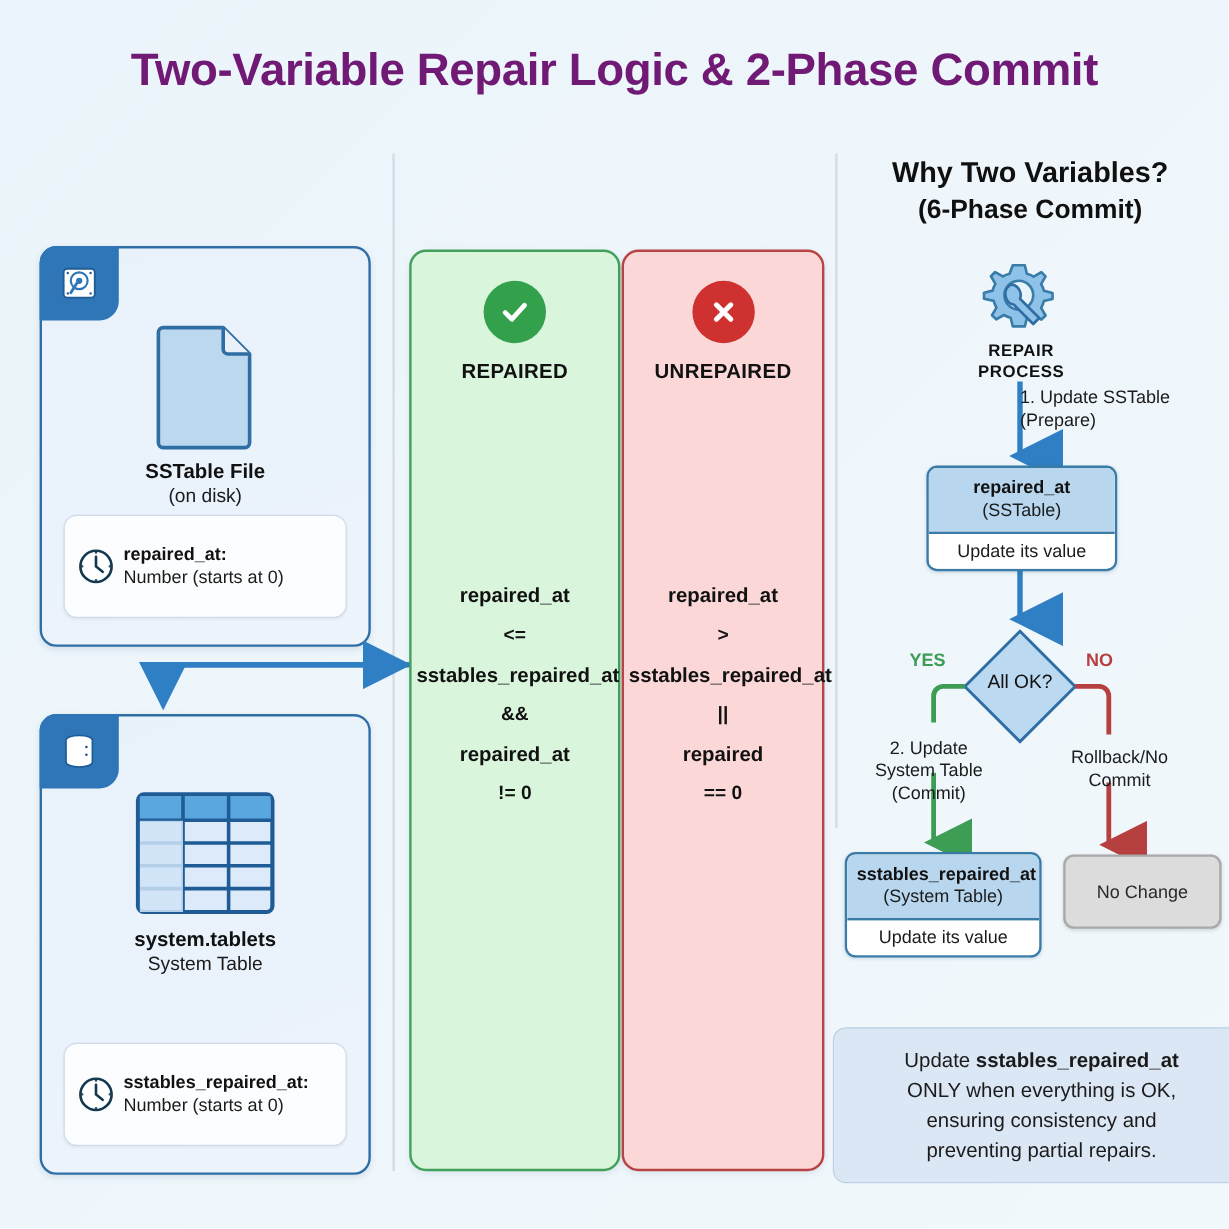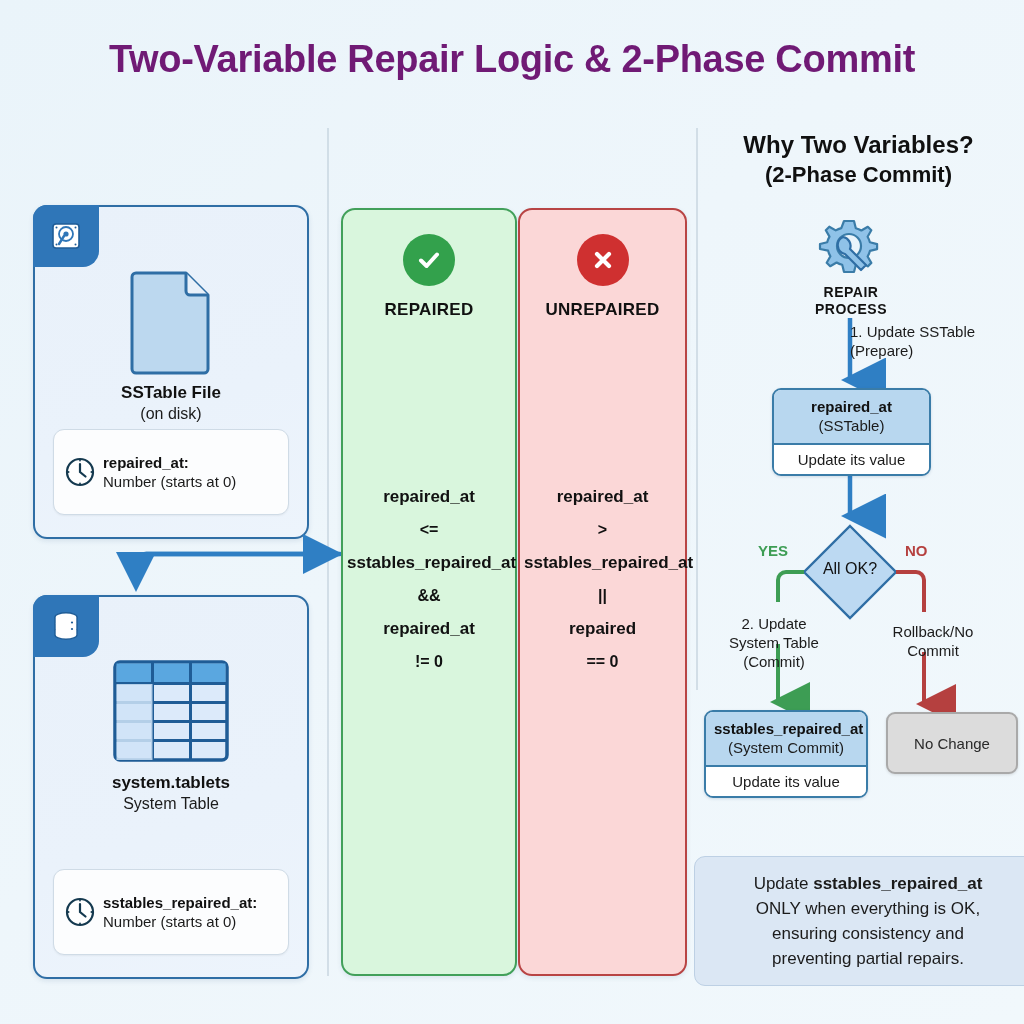--- a/index.html
+++ b/index.html
@@ -131,21 +131,21 @@
 
 <div class="page">
 
   <div class="title">Two-Variable Repair Logic &amp; 2-Phase Commit</div>
 
   <div class="divider left"></div>
   <div class="divider right"></div>
 
   <div class="col-head" id="head-why">
     <div class="l1">Why Two Variables?</div>
-    <div class="l2">(2-Phase Commit)</div>
+    <div class="l2">(6-Phase Commit)</div>
   </div>
 
   <div class="varcard" id="card-sstable">
     <div class="card-tab">
       <svg width="34" height="34" viewBox="0 0 34 34">
         <rect x="4" y="5" width="26" height="24" rx="3" fill="#fff" stroke="#1f5c96" stroke-width="1.6"></rect>
         <circle cx="17" cy="15" r="7" fill="none" stroke="#2f76b8" stroke-width="1.8"></circle>
         <circle cx="17" cy="15" r="2.6" fill="#2f76b8"></circle>
         <path d="M15 17 L10 25" stroke="#2f76b8" stroke-width="2.4" stroke-linecap="round"></path>
         <circle cx="7.5" cy="8.5" r="1" fill="#1f5c96"></circle>
@@ -332,21 +332,21 @@
 
     <div class="edge-label" id="lbl-commit" style="white-space:pre-line">2. Update
 System Table
 (Commit)</div>
     <div class="edge-label" id="lbl-rollback" style="white-space:pre-line">Rollback/No
 Commit</div>
 
     <div class="node" id="node-systable">
       <div class="node-head">
         <span class="node-k">sstables_repaired_at</span>
-        <span class="node-s">(System Commit)</span>
+        <span class="node-s">(System Table)</span>
       </div>
       <div class="node-body">Update its value</div>
     </div>
 
     <div id="node-nochange">No Change</div>
   </div>
 
   <div id="note">
     <span>Update </span><b>sstables_repaired_at</b><span style="white-space:pre-line">
 ONLY when everything is OK,

